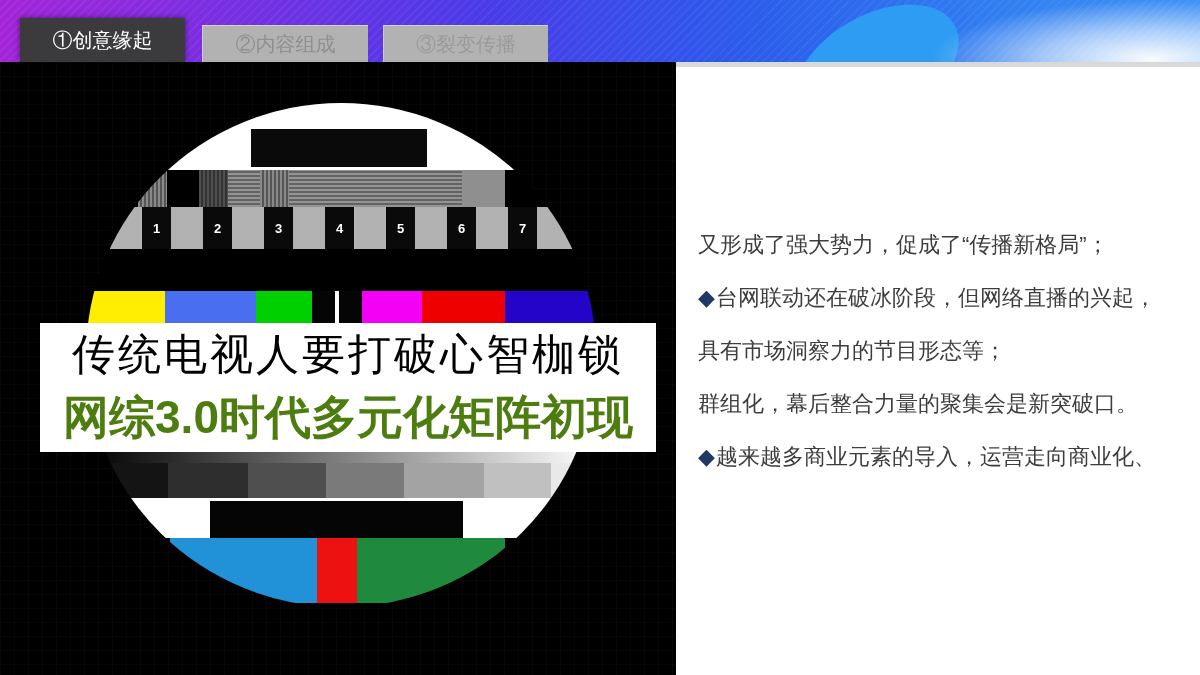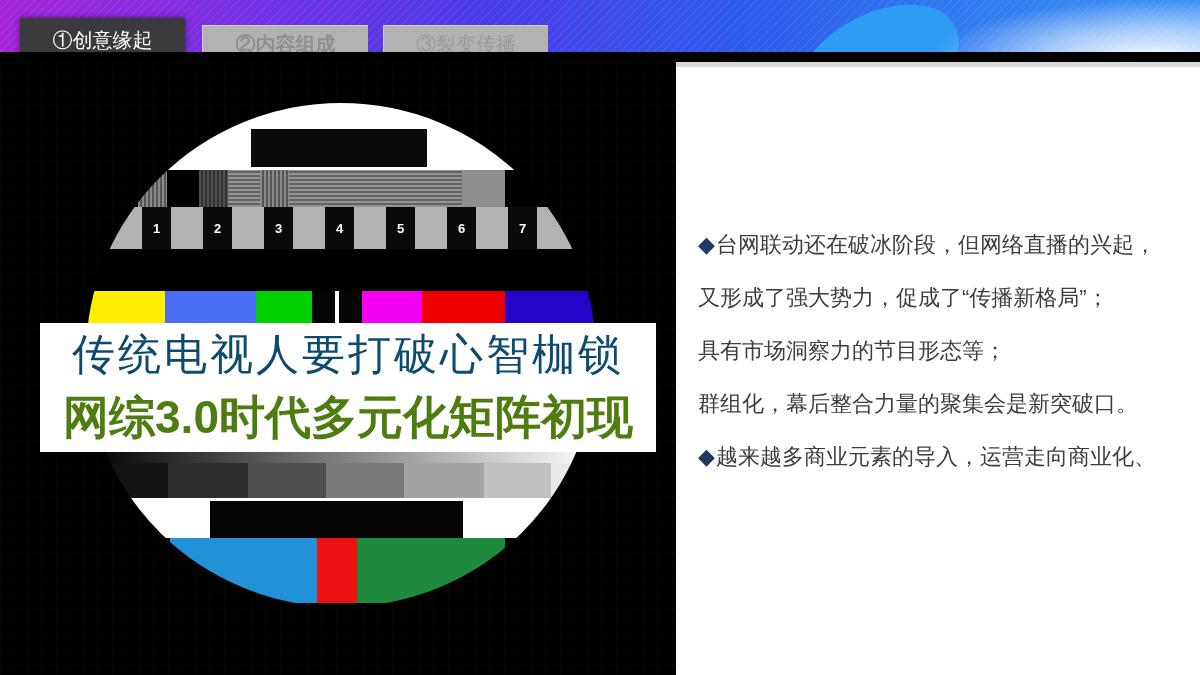--- a/index.html
+++ b/index.html
@@ -1,38 +1,38 @@
 <!DOCTYPE html>
 <html><head>
 <meta charset="utf-8">
 <style>
   html,body{margin:0;padding:0;background:#222;}
   .slide{position:relative;width:1200px;height:675px;overflow:hidden;background:#000;
          font-family:"Liberation Sans",sans-serif;}
 
   
-  .header{position:absolute;left:0;top:0;width:1200px;height:52px;
+  .header{position:absolute;left:0;top:0;width:1200px;height:62px;
     background:linear-gradient(90deg,#a424d8 0%,#7a2ee2 18%,#4a3ae8 40%,#2b5beb 62%,#2f7cf0 82%,#3f93f5 100%);
     overflow:hidden;z-index:5;}
   .header .texture{position:absolute;inset:0;
     background:repeating-linear-gradient(135deg,rgba(255,255,255,0.05) 0 2px,transparent 2px 6px);}
   .header .blob{position:absolute;left:790px;top:14px;width:175px;height:105px;border-radius:50%;
     background:#2f9cf4;transform:rotate(-28deg);}
   .header .glow{position:absolute;right:0;top:0;width:270px;height:62px;
     background:radial-gradient(ellipse at 82% 95%,rgba(255,255,255,0.97) 0%,rgba(255,255,255,0.55) 35%,rgba(255,255,255,0) 70%);}
 
   .tab{position:absolute;display:flex;align-items:center;justify-content:center;
        font-size:20px;cursor:pointer;}
   .tab-active{left:20px;top:18px;width:165px;height:44px;background:#3b3b3e;color:#fff;
        box-shadow:0 0 6px rgba(0,0,0,0.5);}
   .tab-active::after{content:"";position:absolute;left:0;top:44px;width:165px;height:14px;
        background:#3b3b3e;clip-path:polygon(0 0,100% 0,50% 100%);}
   .tab-idle{top:25px;width:165px;height:36px;background:#b2b2b2;
        border-top:1px solid rgba(255,255,255,0.45);border-left:1px solid rgba(255,255,255,0.35);}
-  .tab2{left:202px;color:#8f8f8f;font-weight:bold;}
+  .tab2{left:202px;color:#8f8f8f;}
   .tab3{left:383px;width:164px;color:#9a9a9a;}
   .tab4{left:564px;color:#e0e0e0;}
 
   
   .left-panel{position:absolute;left:0;top:62px;width:676px;height:613px;background:#000;
     background-image:linear-gradient(rgba(255,255,255,0.025) 1px,transparent 1px),
                      linear-gradient(90deg,rgba(255,255,255,0.025) 1px,transparent 1px);
     background-size:14px 14px;}
   .right-panel{position:absolute;left:676px;top:62px;width:524px;height:613px;background:#fff;
     border-top:5px solid #d9d9d9;box-sizing:border-box;}
@@ -75,21 +75,21 @@
   .whiteband{top:395px;height:40px;background:#fff;}
   .bot-rect{position:absolute;left:124px;top:398px;width:253px;height:37px;background:#050505;}
   .botcolors{top:435px;height:65px;background:#000;position:absolute;}
   .bc-blue{position:absolute;left:84px;width:147px;height:65px;background:#2191d8;}
   .bc-red{position:absolute;left:231px;width:40px;height:65px;background:#ee1111;}
   .bc-green{position:absolute;left:271px;width:148px;height:65px;background:#1f8a3e;}
 
   
   .title-box{position:absolute;left:40px;top:261px;width:616px;height:129px;background:#fff;
     display:flex;flex-direction:column;align-items:center;justify-content:space-evenly;z-index:3;}
-  .title-l1{font-size:43px;letter-spacing:3px;color:#0c4a6e;white-space:nowrap;text-align:center;}
+  .title-l1{font-size:43px;letter-spacing:3px;color:#000000;white-space:nowrap;text-align:center;}
   .title-l2{font-size:46px;font-weight:bold;color:#4d7c0f;white-space:nowrap;}
 
   
   .bullets{position:absolute;left:22px;top:151px;width:492px;}
   .bline{height:53px;line-height:53px;font-size:22px;color:#3d3d3d;white-space:nowrap;}
   .bmark{color:#1f3864;margin-right:1px;}
 </style>
 </head>
 <body>
 
@@ -173,21 +173,21 @@
 
     <div class="title-box">
       <div class="title-l1">传统电视人要打破心智枷锁</div>
       <div class="title-l2">网综3.0时代多元化矩阵初现</div>
     </div>
 
   </div>
 
   <div class="right-panel">
     <div class="bullets">
+      <div class="bline"><span>又形成了强大势力，促成了“传播新格局”；</span></div>
       <div class="bline"><span class="bmark">◆</span><span>台网联动还在破冰阶段，但网络直播的兴起，</span></div>
-      <div class="bline"><span>又形成了强大势力，促成了“传播新格局”；</span></div>
       <div class="bline"><span>具有市场洞察力的节目形态等；</span></div>
       <div class="bline"><span>群组化，幕后整合力量的聚集会是新突破口。</span></div>
       <div class="bline"><span class="bmark">◆</span><span>越来越多商业元素的导入，运营走向商业化、</span></div>
     </div>
   </div>
 
 </div>
 
 </body></html>

